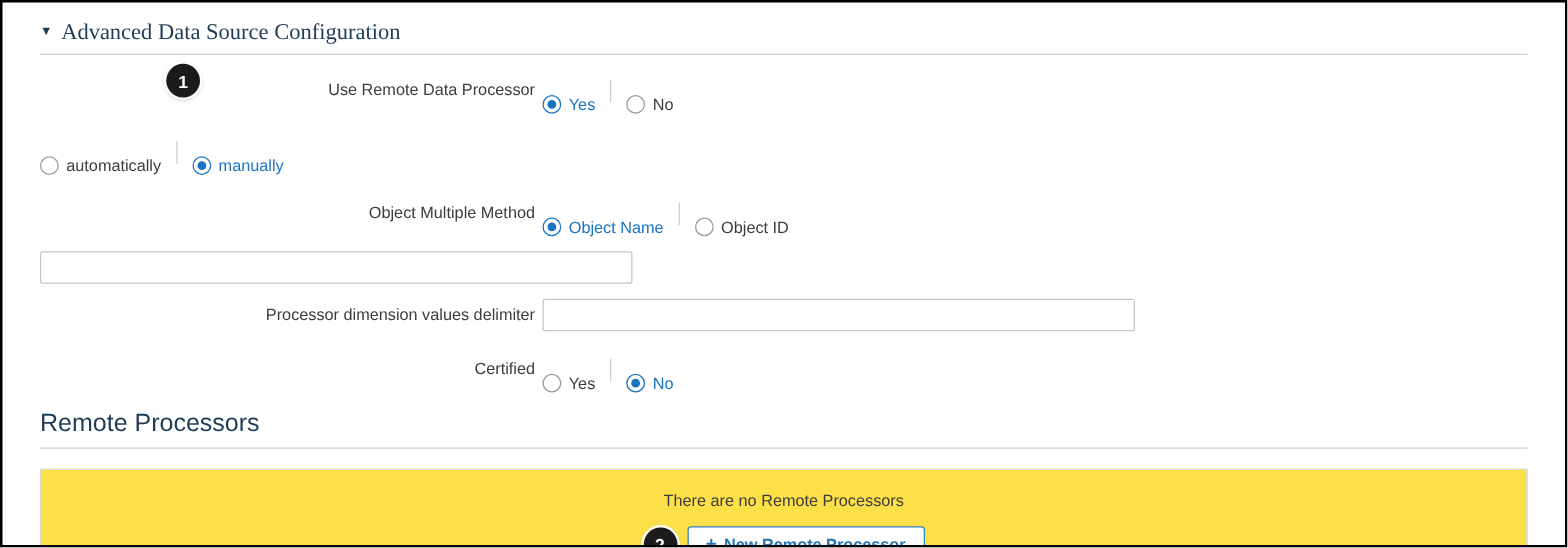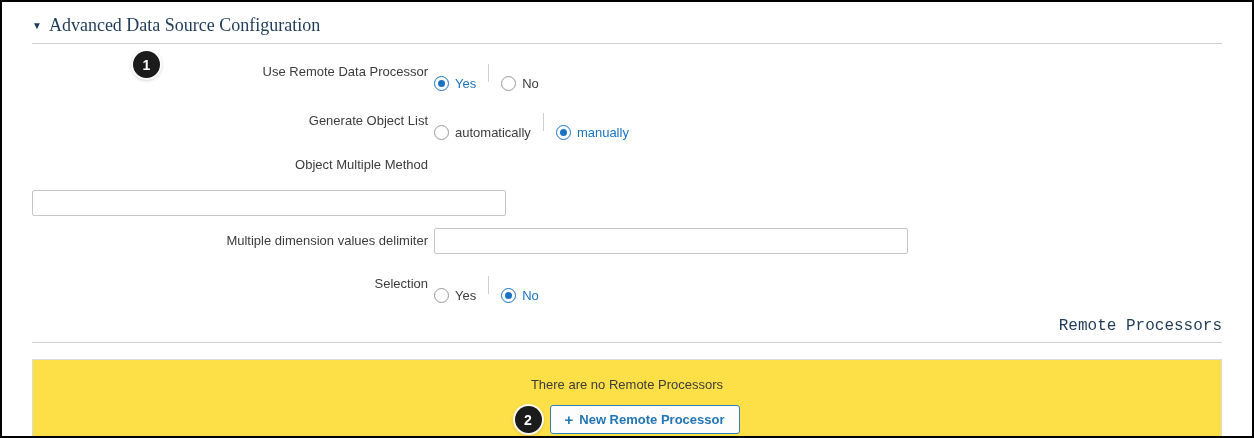--- a/index.html
+++ b/index.html
@@ -99,25 +99,24 @@
     border-radius: 2px;
     padding: 0 8px;
     font-family: "Liberation Sans", sans-serif;
     font-size: 13px;
     color: #333;
     background: #fff;
     outline: none;
   }
   
   .rp-heading {
-    font-family: Liberation Mono, monospace;
+    font-family: Liberation Sans, sans-serif;
     color: #1f3b57;
-    font-size: 16px;
+    font-size: 20px;
     margin-top: 14px;
-    text-align: right;
   }
   .rp-panel {
     margin-top: 16px;
     background: #fde047;
     border: 1px solid #dadada;
     padding: 17px 0 20px 0;
     text-align: center;
   }
   .rp-empty {
     color: #3c3c3c;
@@ -190,53 +189,63 @@
         </label>
         <span class="option-divider"></span>
         <label class="radio-option">
           <span class="radio-circle"></span>
           <span class="radio-label">No</span>
         </label>
       </div>
     </div>
 
     <div class="form-row">
-      <div class="form-label">Generate Object List</div>
       <div class="form-control">
         <label class="radio-option">
           <span class="radio-circle"></span>
           <span class="radio-label">automatically</span>
         </label>
         <span class="option-divider"></span>
         <label class="radio-option checked">
           <span class="radio-circle"></span>
           <span class="radio-label">manually</span>
         </label>
       </div>
     </div>
 
     <div class="form-row">
       <div class="form-label">Object Multiple Method</div>
+      <div class="form-control">
+        <label class="radio-option checked">
+          <span class="radio-circle"></span>
+          <span class="radio-label">Object Name</span>
+        </label>
+        <span class="option-divider"></span>
+        <label class="radio-option">
+          <span class="radio-circle"></span>
+          <span class="radio-label">Object ID</span>
+        </label>
+      </div>
     </div>
 
     <div class="form-row">
       <div class="form-control">
         <input type="text" class="text-input" value="" style="">
       </div>
     </div>
 
     <div class="form-row">
-      <div class="form-label">Multiple dimension values delimiter</div>
+      <div class="form-label">Processor dimension values delimiter</div>
       <div class="form-control">
         <input type="text" class="text-input" value="" style="">
       </div>
     </div>
 
     <div class="form-row">
-      <div class="form-label">Selection</div>
+      <div class="form-label">Certified</div>
       <div class="form-control">
         <label class="radio-option">
           <span class="radio-circle"></span>
           <span class="radio-label">Yes</span>
         </label>
         <span class="option-divider"></span>
         <label class="radio-option checked">
           <span class="radio-circle"></span>
           <span class="radio-label">No</span>
         </label>

